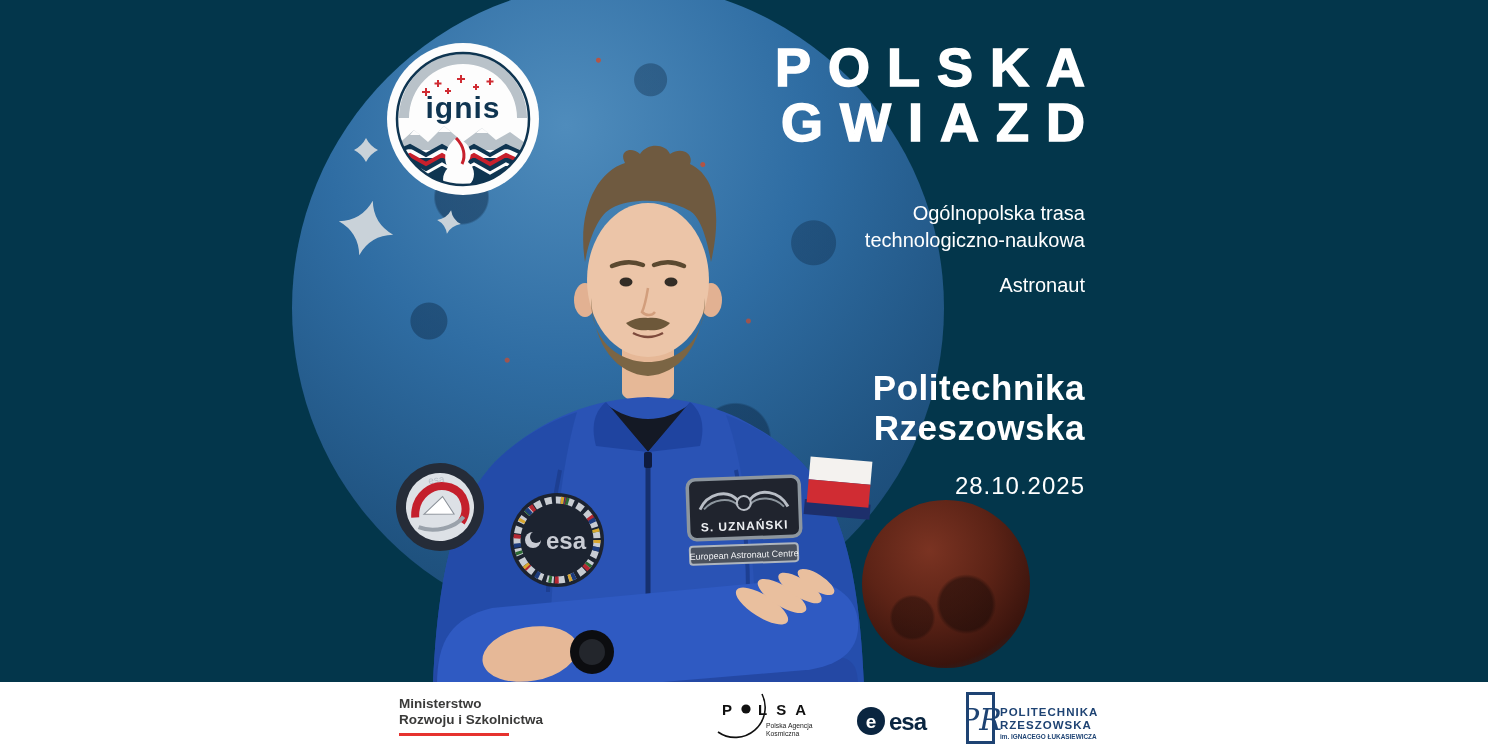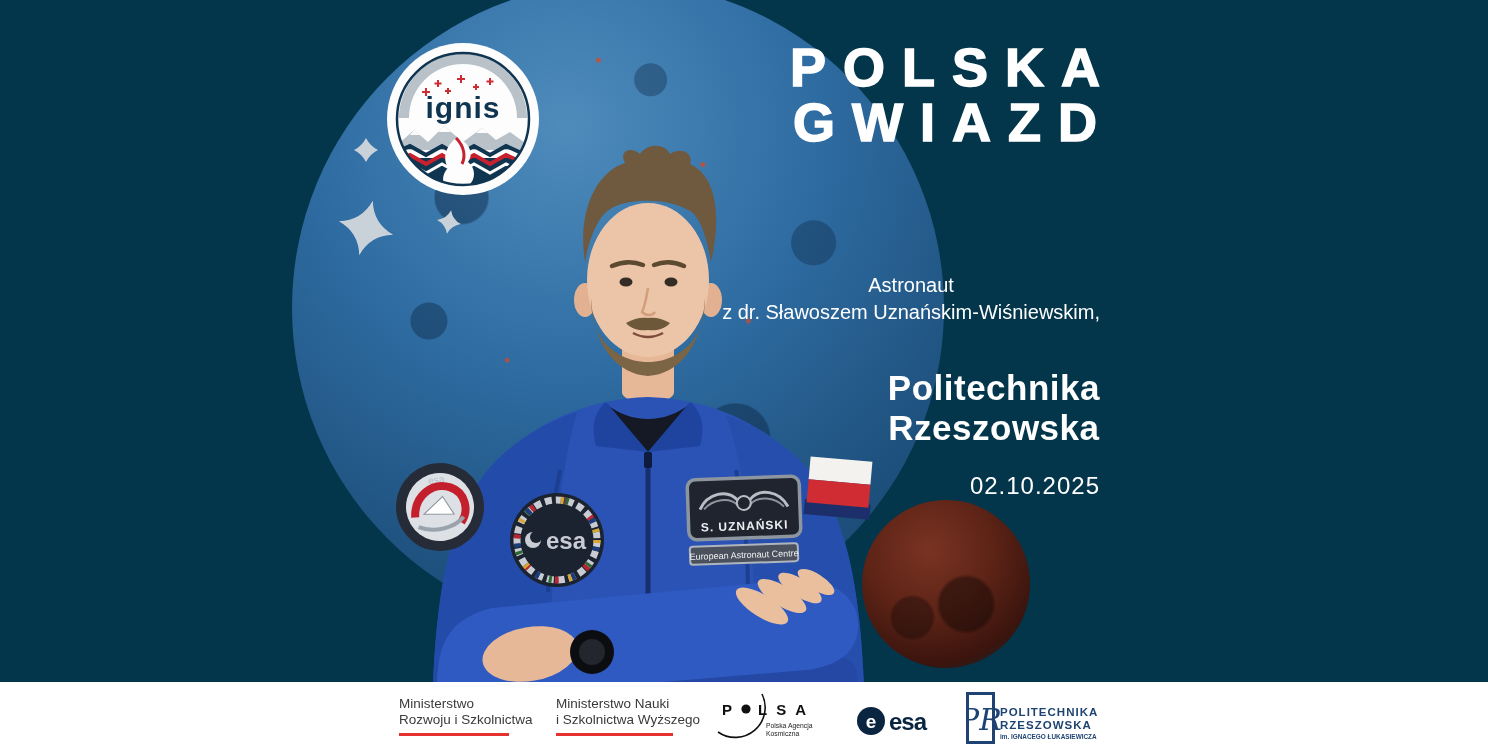--- a/index.html
+++ b/index.html
@@ -29,33 +29,33 @@
     background:
       radial-gradient(circle at 62% 62%, rgba(20,8,6,.5) 0 26px, transparent 30px),
       radial-gradient(circle at 30% 70%, rgba(20,8,6,.4) 0 20px, transparent 23px),
       radial-gradient(circle at 40% 30%, #7a3322 0%, #5c2316 42%, #3a140d 74%, rgba(10,40,60,0) 98%);
   }
   .sparkles{position:absolute;left:0;top:0;}
   
   .ignis-logo{position:absolute;left:386px;top:42px;}
   .astro{position:absolute;left:0;top:0;}
   
-  .txt{position:absolute;color:#ffffff;text-align:center;right:388px;white-space:nowrap;}
+  .txt{position:absolute;color:#ffffff;text-align:right;right:403px;white-space:nowrap;}
   .headline{
     top:40px;font-size:54px;line-height:55px;font-weight:800;
     letter-spacing:17px;margin-right:-17px;
     -webkit-text-stroke:1.5px #ffffff;
   }
   .subtitle{top:200px;font-size:20px;line-height:27px;font-weight:400;}
   .meeting{top:272px;font-size:20px;line-height:27px;font-weight:400;}
   .venue{top:368px;font-size:35px;line-height:40px;font-weight:700;letter-spacing:.5px;}
   .date{top:472px;font-size:24px;font-weight:400;letter-spacing:1px;}
   
   .footer{position:absolute;left:0;top:682px;width:1488px;height:68px;background:#ffffff;}
-  .mlogo{position:absolute;top:14px;color:#3a3a39;font-size:13.5px;line-height:15.5px;font-weight:400;}
+  .mlogo{position:absolute;top:14px;color:#3a3a39;font-size:13.5px;line-height:15.5px;font-weight:700;}
   .redline{height:3px;background:#e6322e;margin-top:6px;}
   .flogo{position:absolute;}
 </style>
 </head>
 <body>
 
 <div class="canvas">
 
   <div class="moon"></div>
   <div class="mars"></div>
@@ -194,43 +194,41 @@
         <path d="M66,150 C70,158 78,162 86,160" stroke="#c8202c" stroke-width="3" fill="none"></path>
       </g>
     </g>
     <circle cx="77" cy="77" r="66" fill="none" stroke="#0f3551" stroke-width="2.5"></circle>
   </svg>
 
   <div class="txt headline">
     <div>POLSKA</div>
     <div>GWIAZD</div>
   </div>
+  <div class="txt subtitle">
+    <div>Ogólnopolska trasa</div>
+    <div>technologiczno-naukowa</div>
+  </div>
   <div class="txt meeting">
     <div>Astronaut</div>
-    <div>z dr. Sławoszem Uznańskim-Wiśniewskim,</div>
   </div>
   <div class="txt venue">
     <div>Politechnika</div>
     <div>Rzeszowska</div>
   </div>
-  <div class="txt date">02.10.2025</div>
+  <div class="txt date">28.10.2025</div>
 
   <div class="footer">
 
     <div class="mlogo" style="left:399px">
       <div>Ministerstwo</div>
       <div>Rozwoju i Szkolnictwa</div>
       <div class="redline" style="width:110px"></div>
     </div>
 
-    <div class="mlogo" style="left:556px">
-      <div>Ministerstwo Nauki</div>
-      <div>i Szkolnictwa Wyższego</div>
-      <div class="redline" style="width:117px"></div>
-    </div>
 
     <svg class="flogo" style="left:714px;top:8px" width="110" height="52" viewBox="0 0 110 52">
       <path d="M48,4 A30,30 0 0 1 4,42" stroke="#101010" stroke-width="1.6" fill="none"></path>
       <text x="8" y="25" font-size="15" font-weight="bold" fill="#101010">P</text>
       <circle cx="32" cy="19" r="4.6" fill="#101010"></circle>
       <text x="44" y="25" font-size="15" font-weight="bold" fill="#101010" letter-spacing="9">LSA</text>
       <text x="52" y="38" font-size="6.8" fill="#222">Polska Agencja</text>
       <text x="52" y="46" font-size="6.8" fill="#222">Kosmiczna</text>
     </svg>
 

